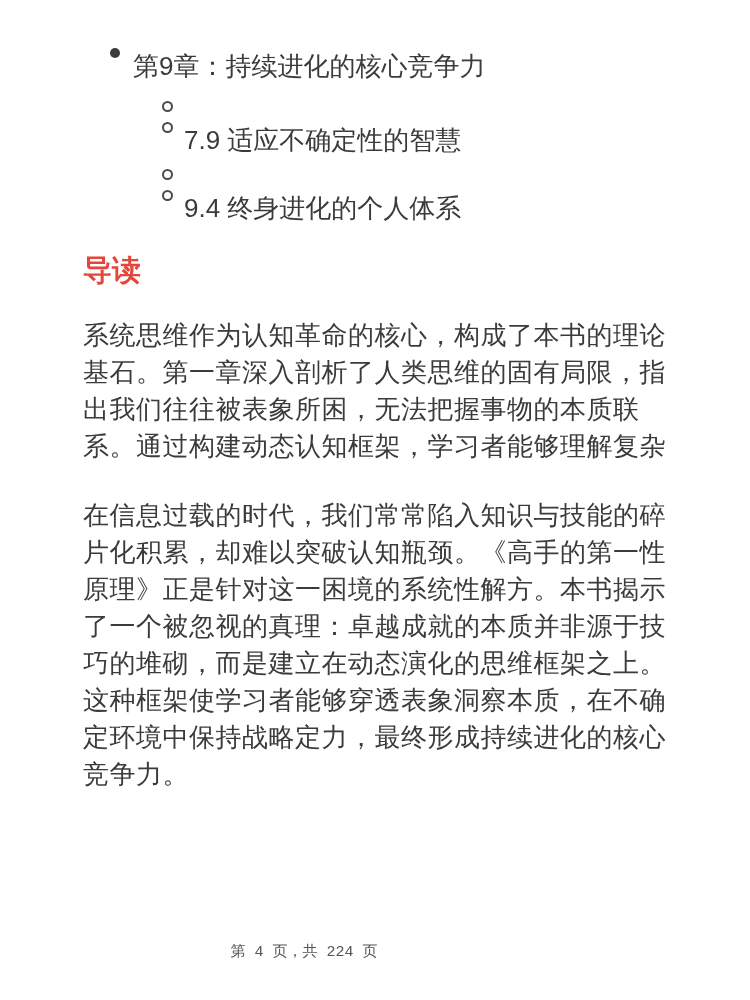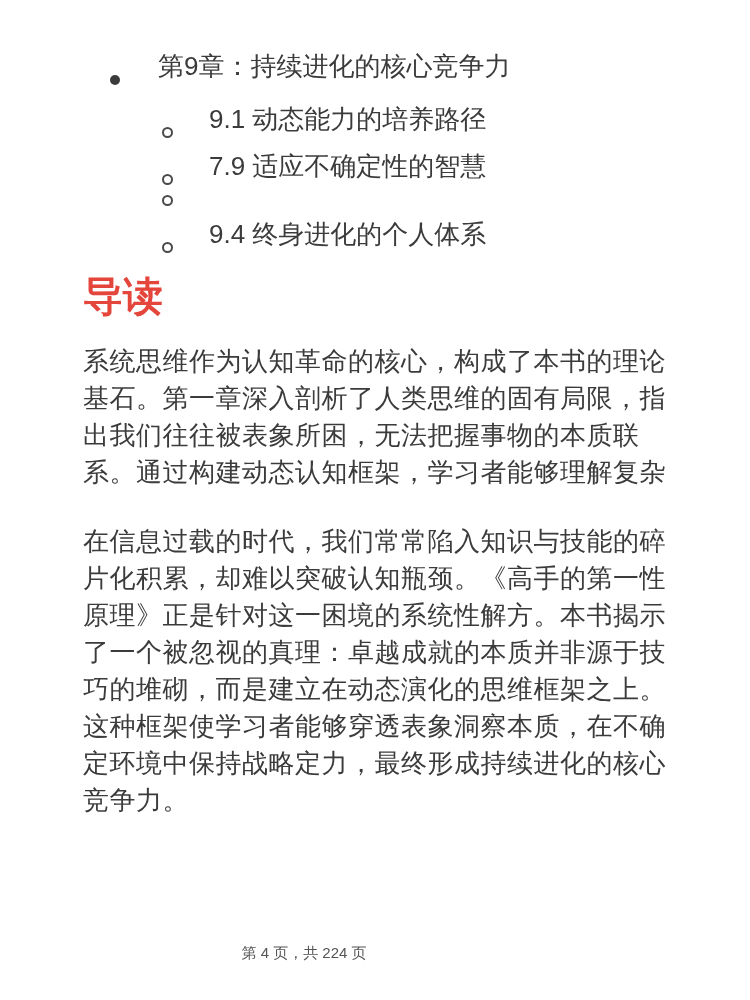--- a/index.html
+++ b/index.html
@@ -18,23 +18,22 @@
     padding: 48px 70px 0 83px;
     color: #3b3b3b;
   }
   .content {
     width: 600px;
   }
   
   .toc { font-size: 26px; }
   .toc-row {
     display: flex;
-    align-items: flex-end;
+    align-items: flex-start;
     line-height: 37px;
-    gap: 25px;
   }
   .toc-chapter { margin-left: 27px; }
   .toc-sections { margin-left: 79px; margin-top: 16px; }
   .toc-section { margin-bottom: 10px; }
   .bullet {
     flex: 0 0 auto;
     width: 10px;
     height: 10px;
     border-radius: 50%;
     background: #3b3b3b;
@@ -45,21 +44,21 @@
     height: 11px;
     background: transparent;
     border: 2px solid #4a4a4a;
     margin-right: 11px;
   }
   .toc-text { white-space: nowrap; }
   
   h2.section-heading {
     margin-top: 22px;
     margin-bottom: 26px;
-    font-size: 40px;
+    font-size: 29px;
     line-height: 42px;
     font-weight: bold;
     color: #e5463c;
   }
   
   p.body-paragraph {
     font-size: 26px;
     line-height: 37px;
     margin-bottom: 32px;
     text-align: left;
@@ -68,37 +67,37 @@
   
   .footer {
     position: absolute;
     left: 0;
     top: 943px;
     width: 608px;
     text-align: center;
     font-size: 15px;
     line-height: 20px;
     color: #555555;
+    font-family: Liberation Mono, monospace;
   }
 </style>
 </head>
 <body>
 
 <div class="page">
   <div class="content">
 
     <div class="toc">
       <div class="toc-row toc-chapter">
         <span class="bullet"></span>
         <span class="toc-text">第9章：持续进化的核心竞争力</span>
       </div>
       <div class="toc-sections">
         <div class="toc-row toc-section">
           <span class="bullet hollow"></span>
-          <span class="toc-text">9.1 动态能力的培养路径</span>
         </div>
         <div class="toc-row toc-section">
           <span class="bullet hollow"></span>
           <span class="toc-text">7.9 适应不确定性的智慧</span>
         </div>
         <div class="toc-row toc-section">
           <span class="bullet hollow"></span>
         </div>
         <div class="toc-row toc-section">
           <span class="bullet hollow"></span>

